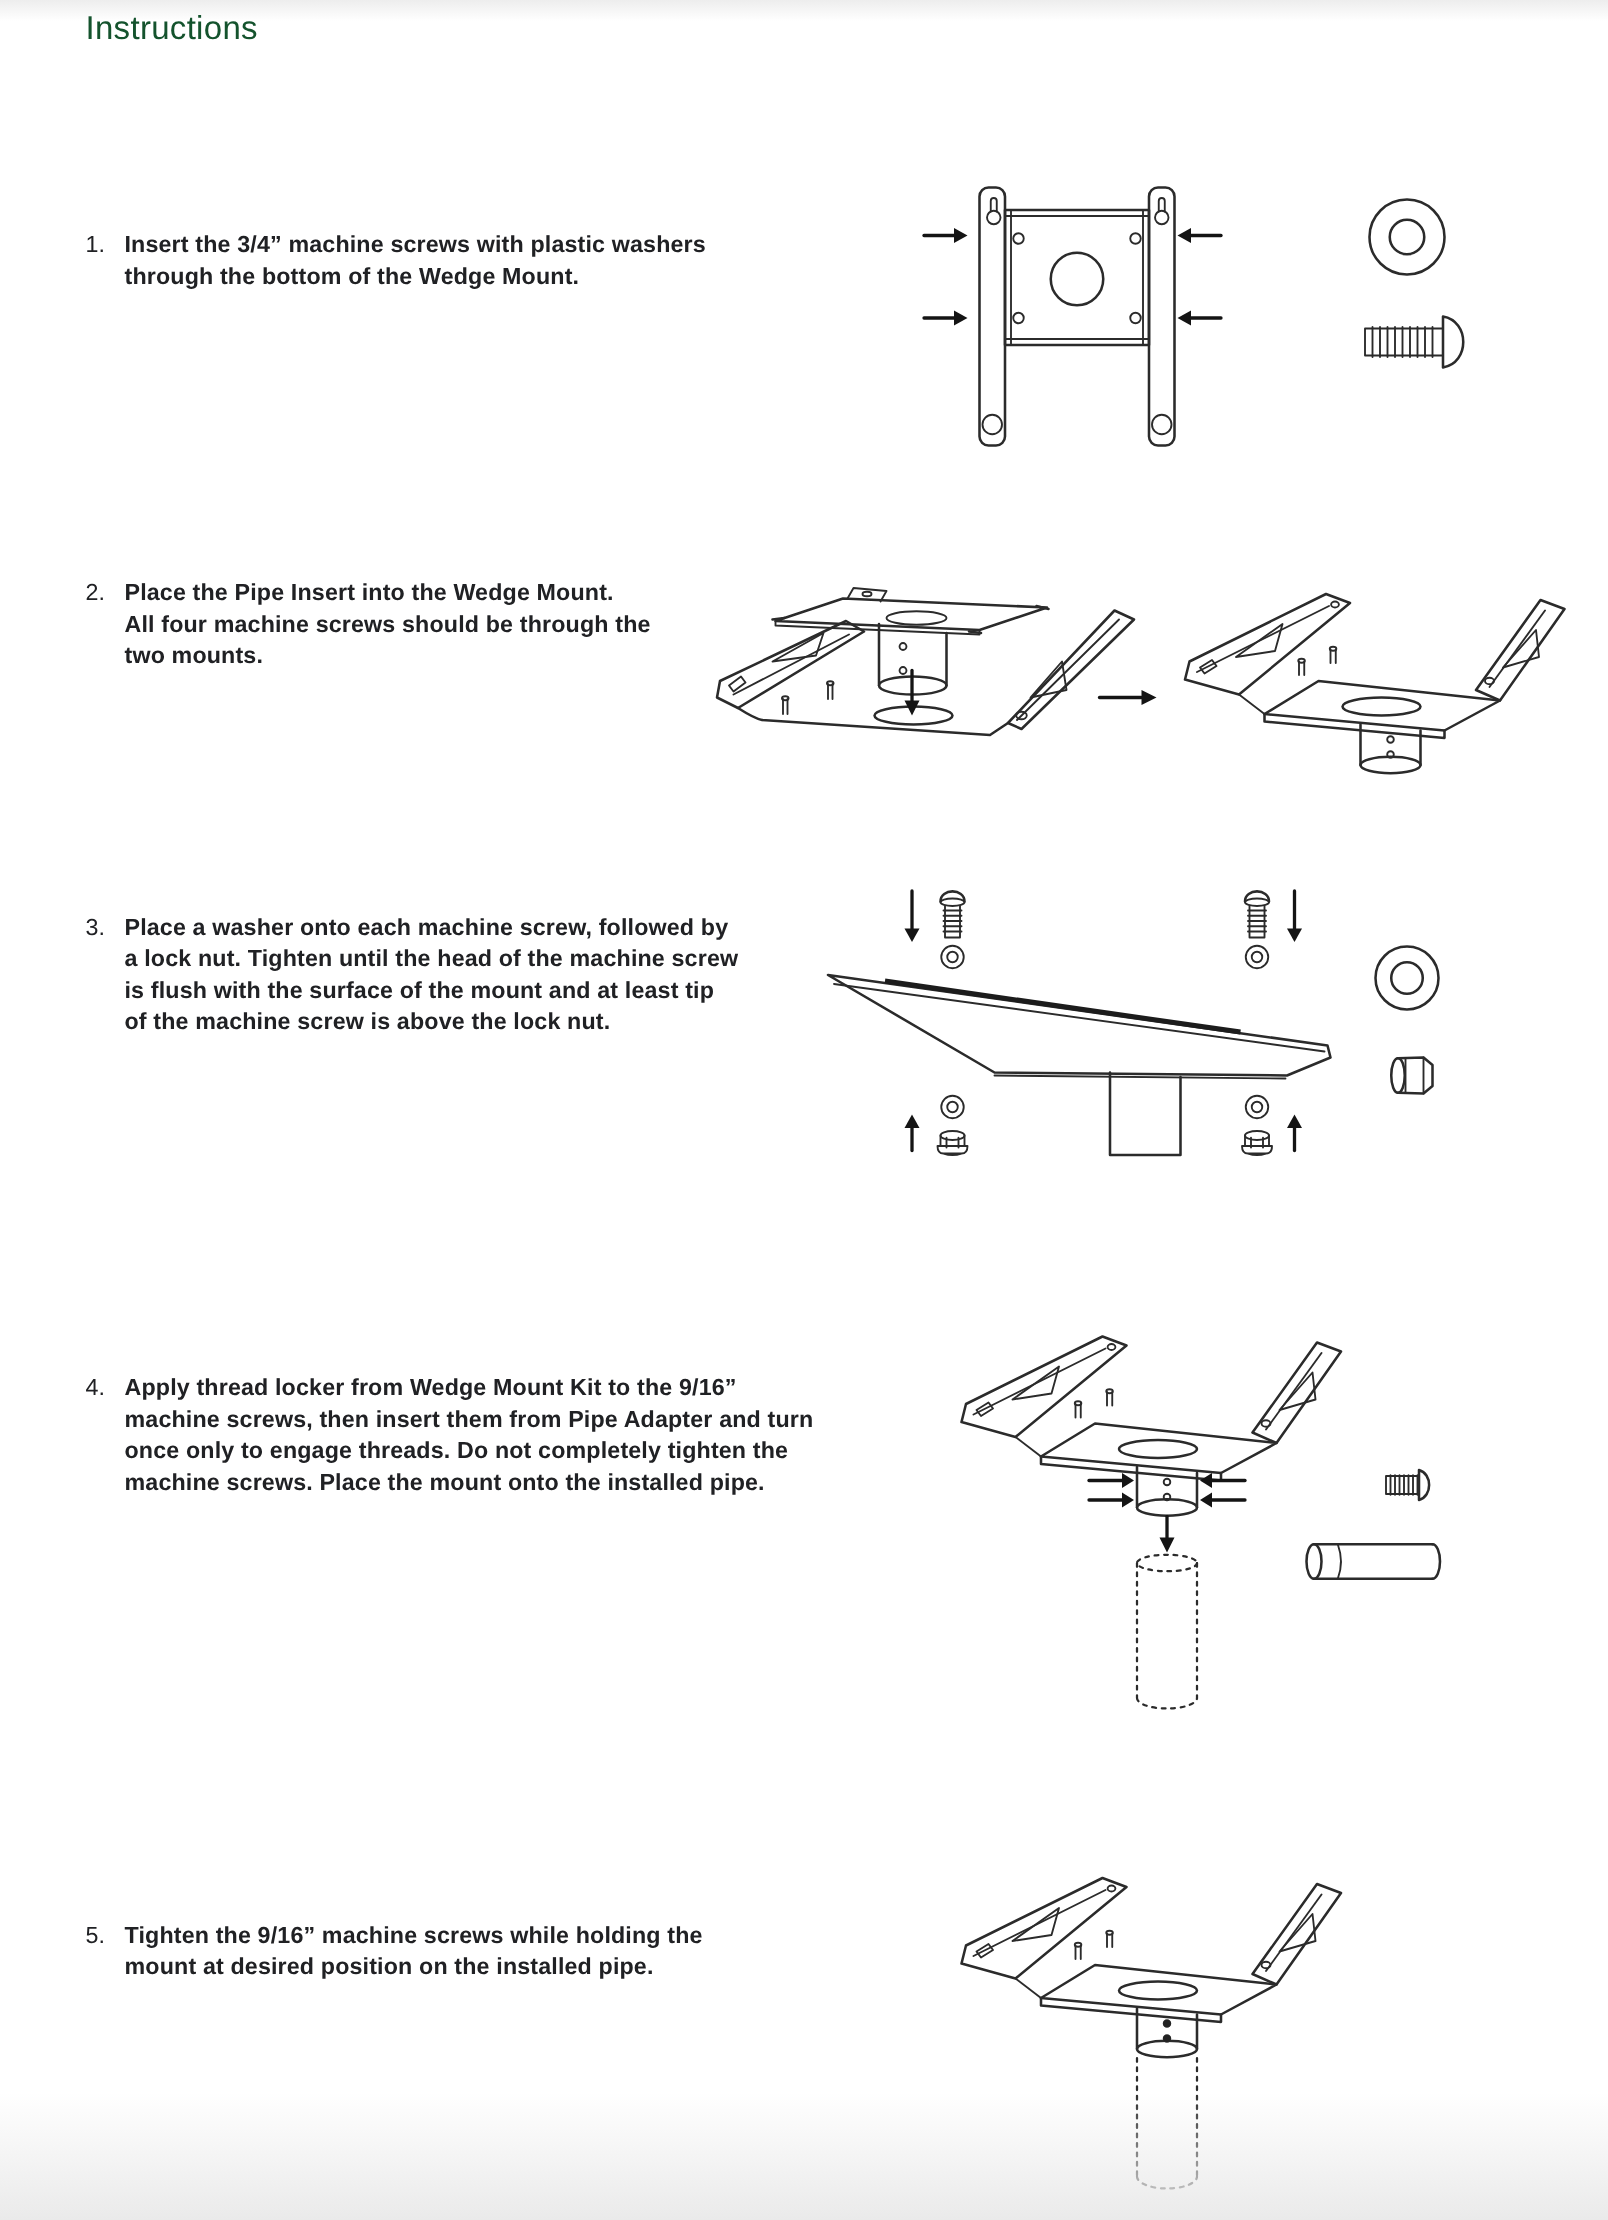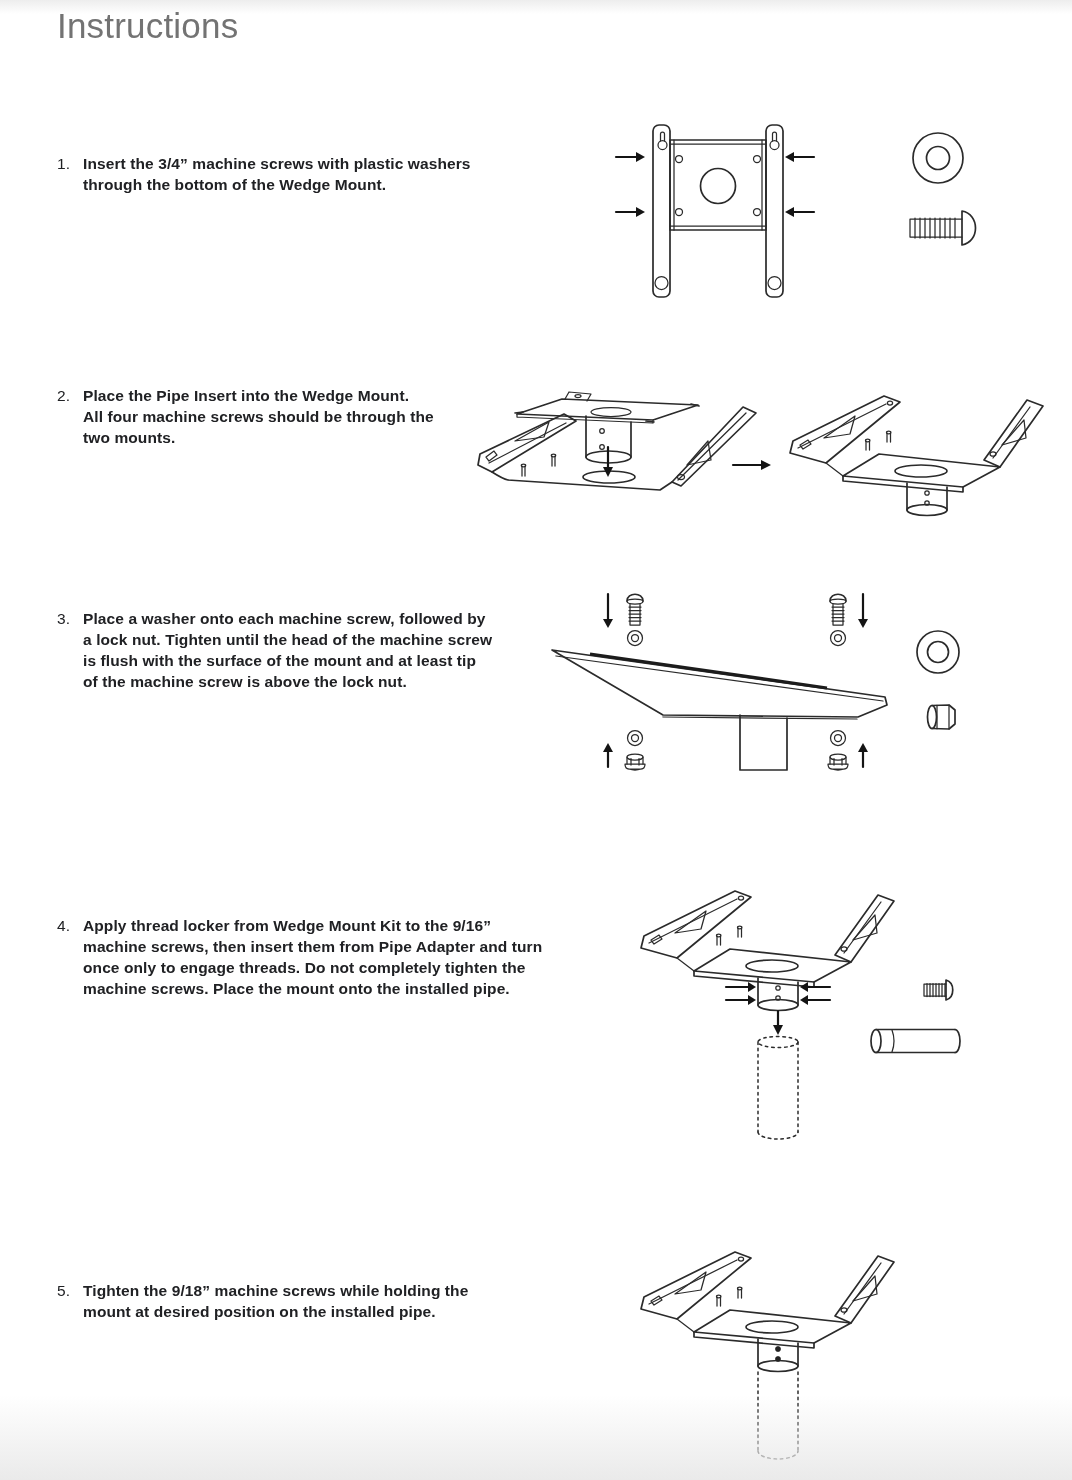--- a/index.html
+++ b/index.html
@@ -4,22 +4,22 @@
 <style>
   html,body{margin:0;padding:0;background:#fff;}
   #page{
     position:relative;width:1072px;height:1480px;background:#ffffff;
     font-family:"Liberation Sans",sans-serif;color:#212121;overflow:hidden;
   }
   #top-shade{position:absolute;left:0;top:0;width:100%;height:14px;
     background:linear-gradient(to bottom,#ededed,#ffffff);}
   #bottom-shade{position:absolute;left:0;bottom:0;width:100%;height:85px;
     background:linear-gradient(to bottom,rgba(235,235,235,0),#eaeaea);}
-  .title{position:absolute;left:57px;top:6px;font-size:35px;font-weight:500;
-    letter-spacing:.2px;color:#737373;}
+  .title{position:absolute;left:57px;top:6px;font-size:22px;font-weight:500;
+    letter-spacing:.2px;color:#14532d;}
   .step{position:absolute;left:57px;display:flex;font-size:15.5px;line-height:21px;
     letter-spacing:.1px;color:#202124;}
   .step .num{width:26px;flex:0 0 26px;}
   .step .txt{white-space:pre-line;width:520px;font-weight:bold;}
   .s1{top:153px;} .s2{top:385px;} .s3{top:608px;} .s4{top:915px;} .s5{top:1280px;}
   svg.diagram{position:absolute;}
   .ln{fill:none;stroke:#2b2b2b;stroke-width:1.7;stroke-linejoin:round;stroke-linecap:round;}
   .thin{stroke-width:1.25;}
   .thick{stroke-width:3.2;}
   .arr{fill:none;stroke:#141414;stroke-width:2.2;stroke-linecap:round;}
@@ -54,21 +54,21 @@
   </div>
   <div class="step s4">
     <span class="num">4.</span>
     <span class="txt">Apply thread locker from Wedge Mount Kit to the 9/16”
 machine screws, then insert them from Pipe Adapter and turn
 once only to engage threads. Do not completely tighten the
 machine screws. Place the mount onto the installed pipe.</span>
   </div>
   <div class="step s5">
     <span class="num">5.</span>
-    <span class="txt">Tighten the 9/18” machine screws while holding the
+    <span class="txt">Tighten the 9/16” machine screws while holding the
 mount at desired position on the installed pipe.</span>
   </div>
 
   <svg width="0" height="0" style="position:absolute" aria-hidden="true">
     <defs>
       <g id="mount-assembled">
         <path class="ln" d="M3,62 L6,50 L97,5 L113,11 L39,72 Z"></path>
         <path class="ln thin" d="M11,57 L99,13"></path>
         <path class="ln thin" d="M37,47 L68,25 L63,43 Z"></path>
         <path class="ln thin" d="M13,54 l8,-5 l3,4 l-8,5 Z"></path>

